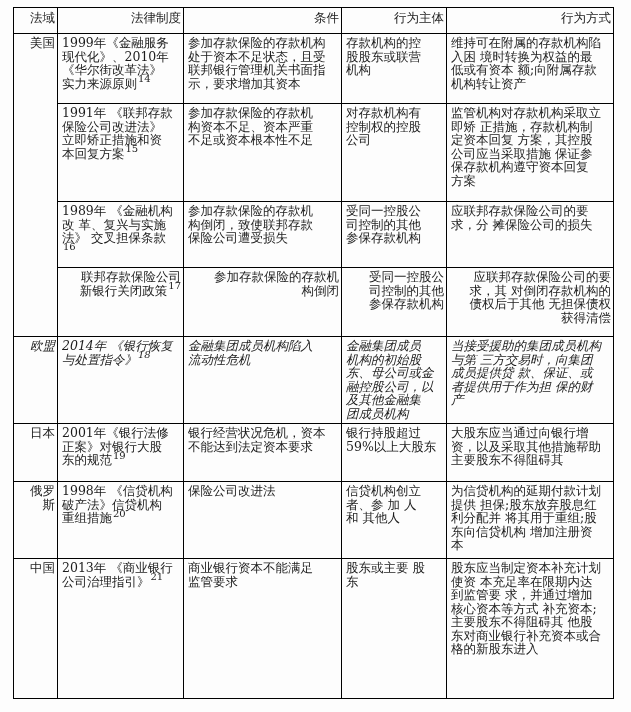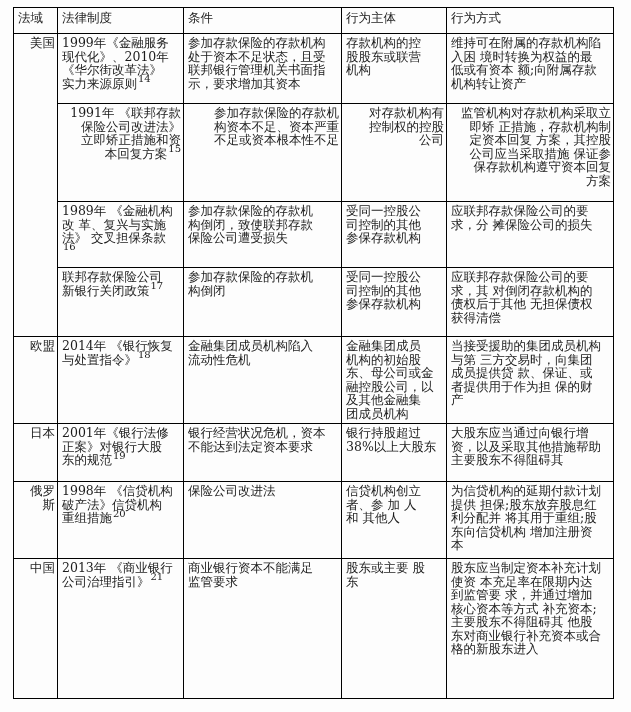--- a/index.html
+++ b/index.html
@@ -30,40 +30,40 @@
     font-size: 12.5px;
     line-height: 13.5px;
     font-weight: normal;
     padding: 2px 2px 2px 4px;
     white-space: pre-wrap;
     word-break: break-all;
     overflow: hidden;
     box-sizing: border-box;
   }
   table.doc-table th {
-    text-align: left;
+    text-align: right;
     height: 26px;
     padding-top: 3px;
   }
   td.jurisdiction {
     text-align: right;
     padding-left: 2px;
     padding-right: 2px;
   }
   sup {
     font-size: 10px;
     line-height: 0;
     vertical-align: super;
     margin-left: 1px;
   }
   tr.r1 { height: 70px; }
-  tr.r2 { height: 98px; text-align: right; }
+  tr.r2 { height: 98px; }
   tr.r3 { height: 66px; margin-top: 12px; }
-  tr.r4 { height: 69px; }
-  tr.r5 { height: 87px; }
+  tr.r4 { height: 69px; text-align: right; }
+  tr.r5 { height: 87px; font-style: italic; }
   tr.r6 { height: 58px; }
   tr.r7 { height: 77px; }
   tr.r8 { height: 140px; }
 </style>
 </head>
 <body>
 
 <div class="page">
   <table class="doc-table">
     <colgroup>
@@ -165,21 +165,21 @@
 产</td>
       </tr>
       <tr class="r6">
         <td class="jurisdiction">日本</td>
         <td><span>2001年《银行法修
 正案》对银行大股
 东的规范</span><sup>19</sup></td>
         <td>银行经营状况危机，资本
 不能达到法定资本要求</td>
         <td>银行持股超过
-38%以上大股东</td>
+59%以上大股东</td>
         <td>大股东应当通过向银行增
 资，以及采取其他措施帮助
 主要股东不得阻碍其</td>
       </tr>
       <tr class="r7">
         <td class="jurisdiction">俄罗
 斯</td>
         <td><span>1998年 《信贷机构
 破产法》信贷机构
 重组措施</span><sup>20</sup></td>

